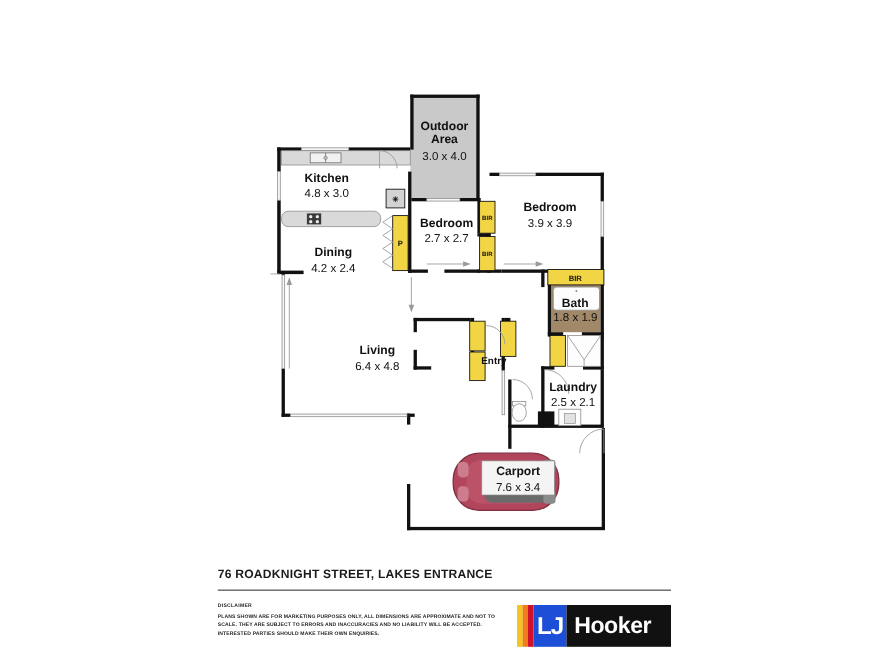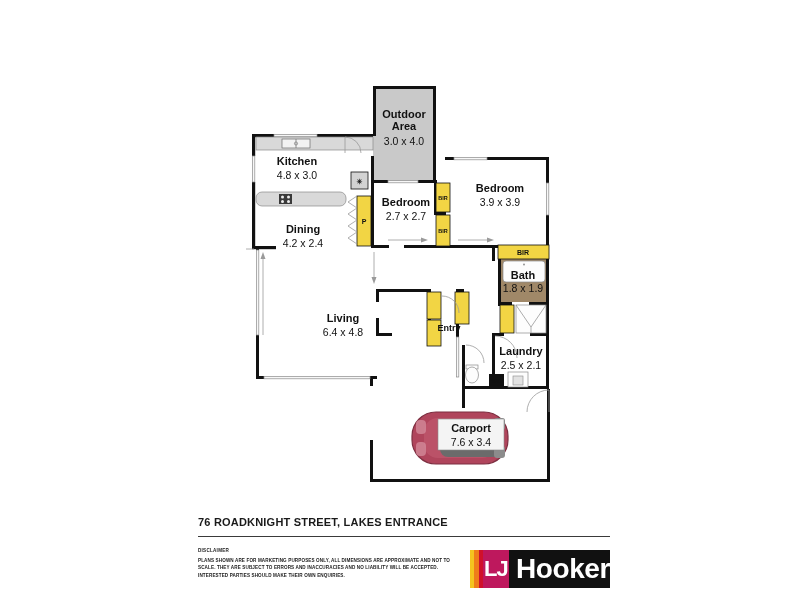--- a/index.html
+++ b/index.html
@@ -127,40 +127,40 @@
     position: absolute;
     left: 470px;
     top: 34px;
     width: 140px;
     height: 38px;
     display: flex;
     align-items: stretch;
   }
   .logo-stripe { width: 5px; height: 100%; }
   .logo-lj {
-    background: #be185d;
+    background: #1d4ed8;
     width: 30px;
     display: flex;
     align-items: center;
     justify-content: center;
     color: #ffffff;
     font-weight: bold;
     font-size: 22px;
     font-family: "Liberation Sans", sans-serif;
     letter-spacing: -1px;
   }
   .logo-word {
     background: #111111;
     flex: 1;
     display: flex;
     align-items: center;
     padding-left: 7px;
     color: #ffffff;
     font-weight: bold;
-    font-size: 28px;
+    font-size: 21px;
     font-family: "Liberation Sans", sans-serif;
     letter-spacing: -0.4px;
   }
 </style>
 </head>
 <body>
 
 <div id="plan-stage">
 
   <svg id="floorplan-svg" viewBox="0 0 800 600" xmlns="http://www.w3.org/2000/svg">

